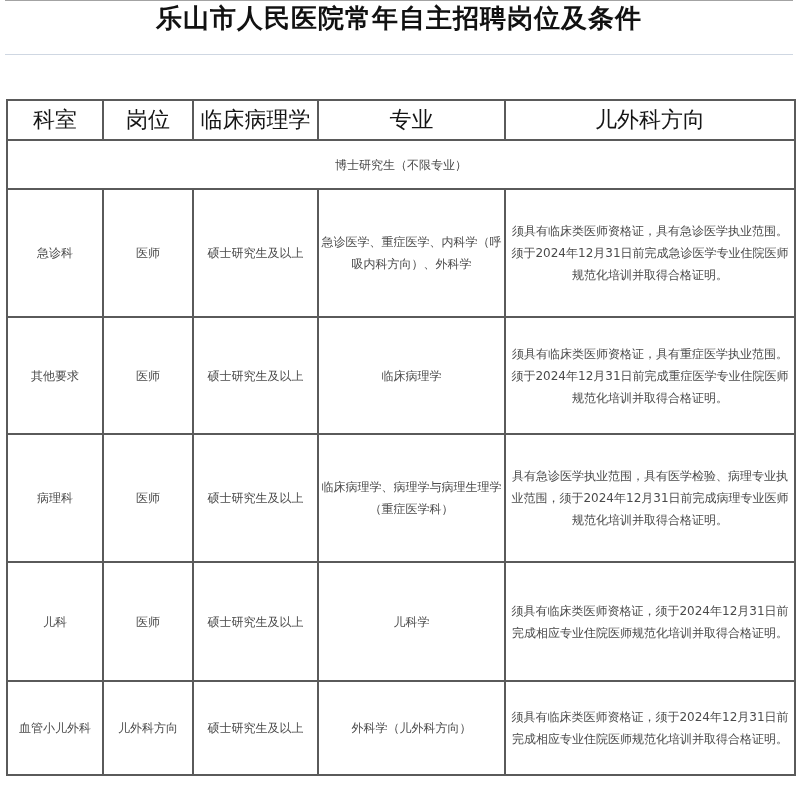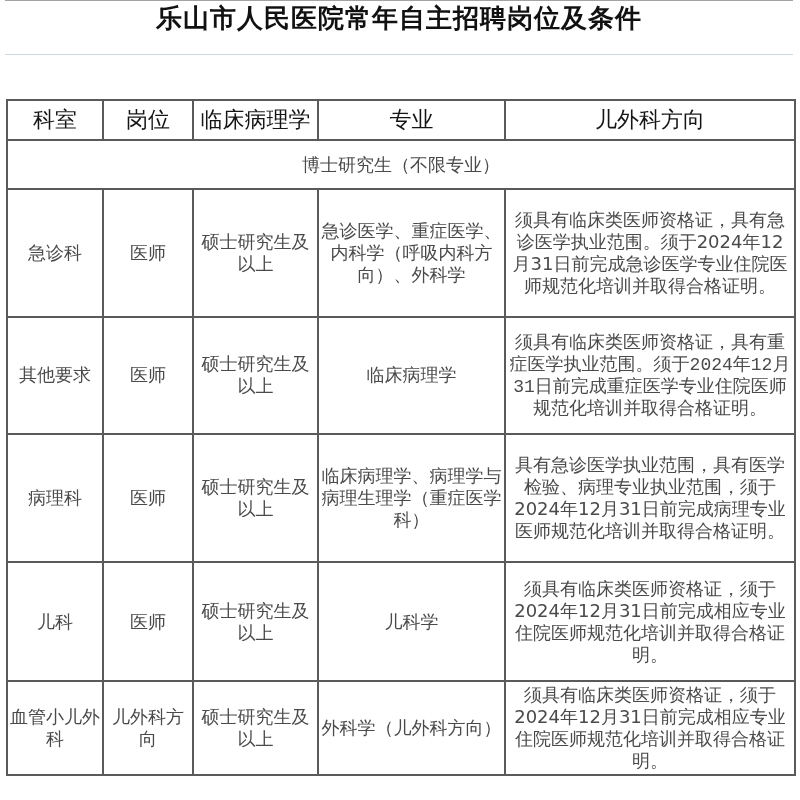--- a/index.html
+++ b/index.html
@@ -34,42 +34,42 @@
     border-collapse: collapse;
     table-layout: fixed;
   }
   table.grid td, table.grid th {
     border: 2px solid #5a5a5a;
     text-align: center;
     vertical-align: middle;
     padding: 0 2px;
     font-weight: normal;
     color: #4a4a4a;
-    font-size: 18px;
+    font-size: 12px;
     line-height: 22px;
   }
   table.grid th {
     height: 38px;
     font-size: 22px;
     color: #151515;
   }
   td.banner {
     height: 47px;
     color: #666;
     font-size: 14px;
   }
   td.req {
     text-align: left;
     padding: 0 2px 0 4px;
     line-height: 25px;
     color: #444;
   }
   td.major { line-height: 24px; }
   tr.r1 td { height: 126px; }
-  tr.r2 td { height: 115px; font-family: Liberation Mono, monospace; }
+  tr.r2 td { height: 115px; }
   tr.r3 td { height: 126px; }
   tr.r4 td { height: 117px; }
   tr.r5 td { height: 92px; }
 </style>
 </head>
 <body>
 
 <div class="title-band">
   <div class="title-text">乐山市人民医院常年自主招聘岗位及条件</div>
 </div>

